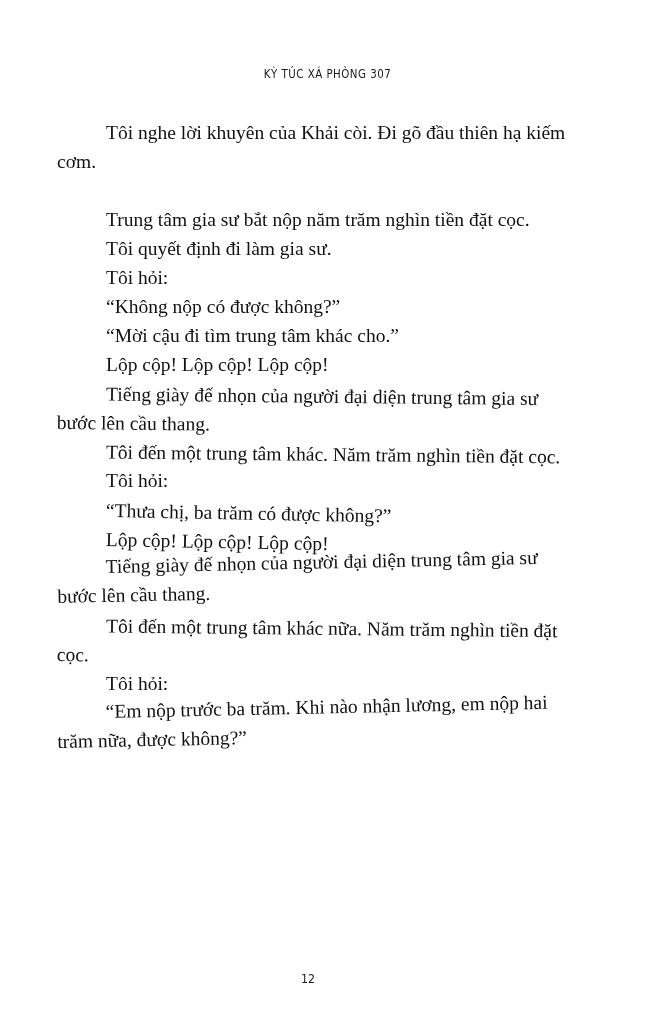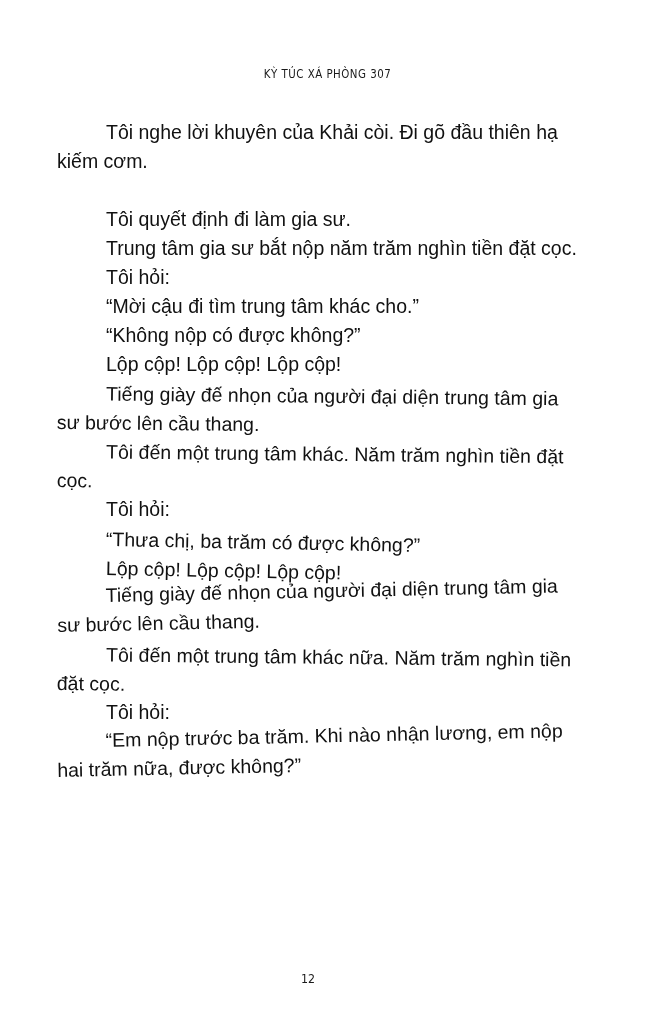--- a/index.html
+++ b/index.html
@@ -25,21 +25,21 @@
       letter-spacing: 0.6px;
       transform: scaleX(0.82);
       transform-origin: center;
       color: #1a1a1a;
     }
     .page-body {
       position: absolute;
       top: 118px;
       left: 57px;
       width: 525px;
-      font-family: Liberation Sans, sans-serif;
+      font-family: Liberation Serif, serif;
       font-size: 19.5px;
       line-height: 29px;
       color: #111111;
     }
     .para {
       margin: 0;
       text-indent: 49px;
     }
     .para.gap-after {
       margin-bottom: 29px;
@@ -59,25 +59,25 @@
       color: #1a1a1a;
     }
   </style>
 </head>
 <body>
 
 <div class="running-header">KỲ TÚC XÁ PHÒNG 307</div>
 
 <div class="page-body">
   <p class="para gap-after">Tôi nghe lời khuyên của Khải còi. Đi gõ đầu thiên hạ kiếm cơm.</p>
+  <p class="para">Trung tâm gia sư bắt nộp năm trăm nghìn tiền đặt cọc.</p>
   <p class="para">Tôi quyết định đi làm gia sư.</p>
-  <p class="para">Trung tâm gia sư bắt nộp năm trăm nghìn tiền đặt cọc.</p>
   <p class="para">Tôi hỏi:</p>
+  <p class="para">“Không nộp có được không?”</p>
   <p class="para">“Mời cậu đi tìm trung tâm khác cho.”</p>
-  <p class="para">“Không nộp có được không?”</p>
   <p class="para">Lộp cộp! Lộp cộp! Lộp cộp!</p>
   <p class="para tilt-a">Tiếng giày đế nhọn của người đại diện trung tâm gia sư bước lên cầu thang.</p>
   <p class="para tilt-a">Tôi đến một trung tâm khác. Năm trăm nghìn tiền đặt cọc.</p>
   <p class="para">Tôi hỏi:</p>
   <p class="para tilt-b">“Thưa chị, ba trăm có được không?”</p>
   <p class="para tilt-b">Lộp cộp! Lộp cộp! Lộp cộp!</p>
   <p class="para tilt-c">Tiếng giày đế nhọn của người đại diện trung tâm gia sư bước lên cầu thang.</p>
   <p class="para tilt-a">Tôi đến một trung tâm khác nữa. Năm trăm nghìn tiền đặt cọc.</p>
   <p class="para">Tôi hỏi:</p>
   <p class="para tilt-c">“Em nộp trước ba trăm. Khi nào nhận lương, em nộp hai trăm nữa, được không?”</p>

